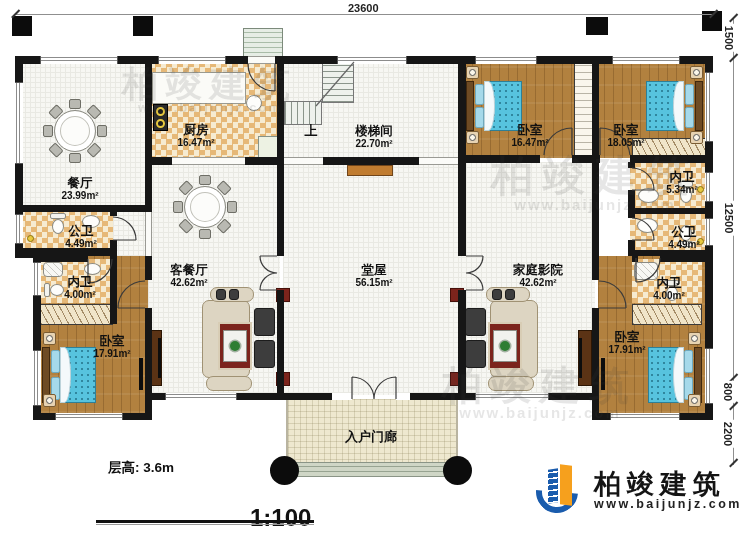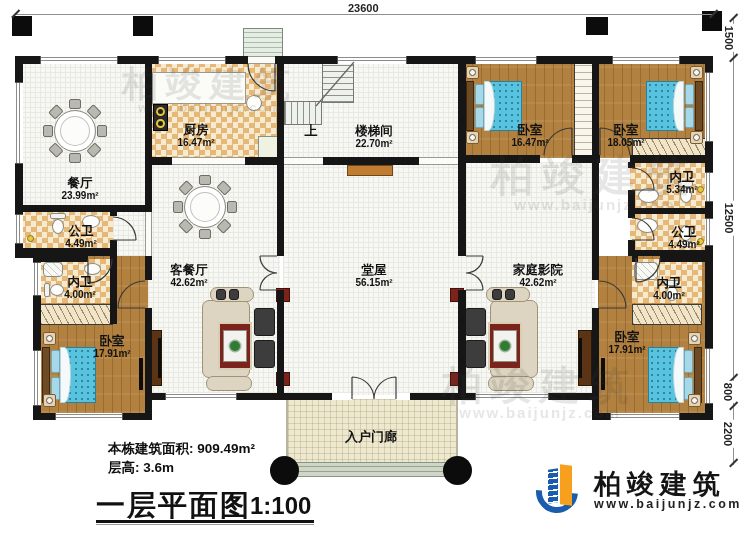--- a/index.html
+++ b/index.html
@@ -417,24 +417,22 @@
   <div class="abs tick" style="left:728px;top:17px"></div>
   <div class="abs tick" style="left:728px;top:57px"></div>
   <div class="abs tick" style="left:728px;top:377px"></div>
   <div class="abs tick" style="left:728px;top:405px"></div>
   <div class="abs tick" style="left:728px;top:462px"></div>
   <div class="abs dimlab vrot" style="left:715px;top:32px">1500</div>
   <div class="abs dimlab vrot" style="left:712px;top:212px">12500</div>
   <div class="abs dimlab vrot" style="left:717px;top:386px">800</div>
   <div class="abs dimlab vrot" style="left:714px;top:428px">2200</div>
 
-  <div class="abs stat" style="left:108px;top:440px">本栋建筑面积: 909.49m²</div>
   <div class="abs stat" style="left:108px;top:459px">层高: 3.6m</div>
-  <div class="abs title-cn" style="left:96px;top:486px">一层平面图</div>
-  <div class="abs title-scale" style="left:250px;top:492px">1:100</div>
+  <div class="abs title-scale" style="left:250px;top:504px">1:100</div>
   <div class="abs uline" style="left:96px;top:520px;width:218px;height:2.5px"></div>
   <div class="abs uline2" style="left:96px;top:524px;width:218px;height:1px"></div>
 
   <div class="abs" style="left:534px;top:463px;width:54px;height:58px;z-index:50">
     <div class="abs" style="left:2px;top:8px;width:42px;height:42px;border:6px solid #1a5cad;border-radius:50%;border-top-color:transparent;border-right-color:transparent;transform:rotate(-40deg)"></div>
     <div class="abs" style="left:14px;top:6px;width:10px;height:34px;background:#1a5cad;background-image:repeating-linear-gradient(0deg,#fff 0 1.5px,transparent 1.5px 6px);transform:skewY(-8deg)"></div>
     <div class="abs" style="left:26px;top:2px;width:12px;height:40px;background:#f6a01d;transform:skewY(8deg)"></div>
   </div>
   <div class="abs logo-name" style="left:594px;top:466px">柏竣建筑</div>
   <div class="abs logo-site" style="left:594px;top:497px">www.baijunjz.com</div>

